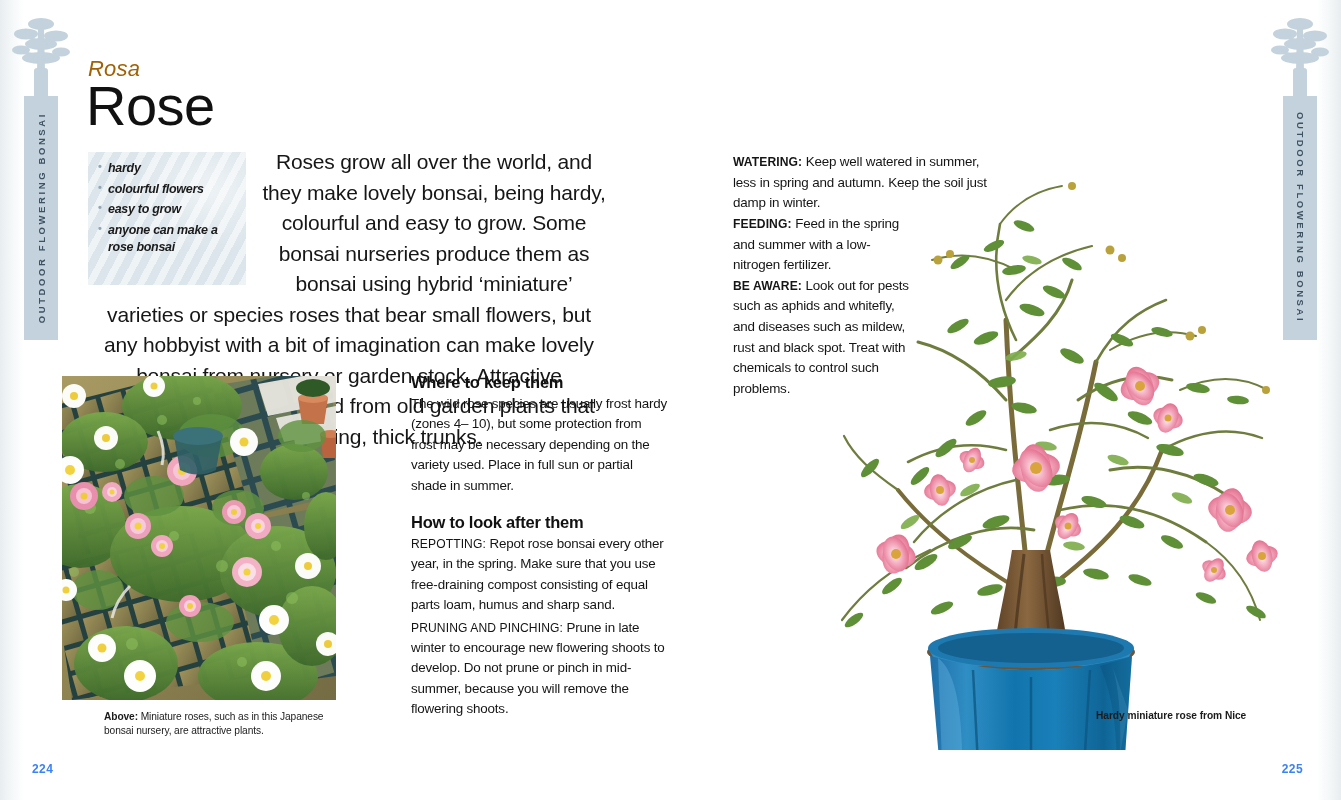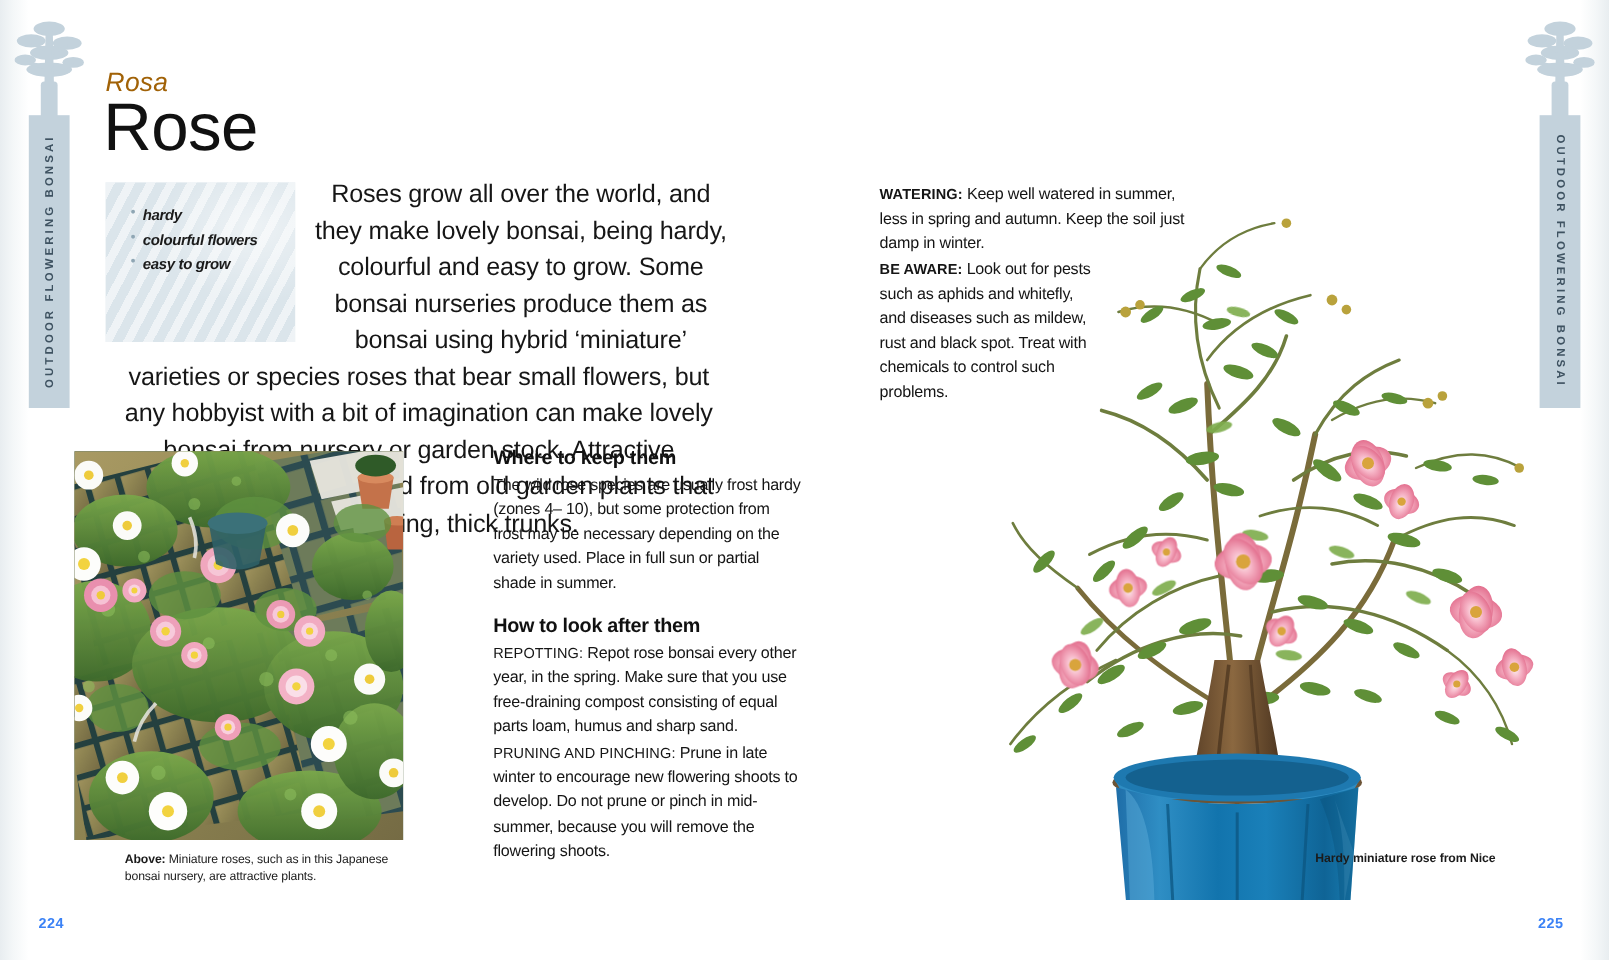--- a/index.html
+++ b/index.html
@@ -114,21 +114,21 @@
     width: 158px;
     height: 133px;
     background:
       repeating-linear-gradient(118deg, rgba(255,255,255,0.55) 0 7px, rgba(255,255,255,0) 7px 15px),
       radial-gradient(ellipse 120px 90px at 78% 28%, rgba(255,255,255,0.5) 0%, rgba(255,255,255,0) 70%),
       #dbe5eb;
     box-sizing: border-box;
     padding: 8px 10px 0 10px;
   }
   .facts-box ul {
-    margin: 11px;
+    margin: 0;
     padding: 0;
     list-style: none;
   }
   .facts-box li {
     position: relative;
     font-size: 12.5px;
     font-style: italic;
     font-weight: bold;
     color: #1b1b1b;
     line-height: 1.33;
@@ -335,20 +335,21 @@
   <div class="intro-wrap">
     <div class="intro-float"></div>
     <div class="intro-text">Roses grow all over the world, and they make lovely bonsai, being hardy, colourful and easy to grow. Some bonsai nurseries produce them as bonsai using hybrid ‘miniature’ varieties or species roses that bear small flowers, but any hobbyist with a bit of imagination can make lovely bonsai from nursery or garden stock. Attractive specimens can be created from old garden plants that have interesting, thick trunks.</div>
   </div>
 
   <div class="facts-box">
     <ul>
       <li>hardy</li>
       <li>colourful flowers</li>
       <li>easy to grow</li>
+      <li>anyone can make a rose bonsai</li>
     </ul>
   </div>
 
   <div class="photo-left">
     <svg width="274" height="324" viewBox="0 0 274 324">
       <defs>
         <linearGradient id="soilG" x1="0" y1="0" x2="1" y2="1">
           <stop offset="0%" stop-color="#a99a63"></stop>
           <stop offset="50%" stop-color="#8e8452"></stop>
           <stop offset="100%" stop-color="#756b44"></stop>
@@ -549,20 +550,21 @@
   </div>
 
   <div class="sec" id="sec-how">
     <h3>How to look after them</h3>
     <p><span class="runin">REPOTTING:</span><span> Repot rose bonsai every other year, in the spring. Make sure that you use free-draining compost consisting of equal parts loam, humus and sharp sand.</span></p>
     <p class="para2"><span class="runin">PRUNING AND PINCHING:</span><span> Prune in late winter to encourage new flowering shoots to develop. Do not prune or pinch in mid-summer, because you will remove the flowering shoots.</span></p>
   </div>
 
   <div class="rcol">
     <p><span class="runin">WATERING:</span><span> Keep well watered in summer, less in spring and autumn. Keep the soil just damp in winter.</span></p>
+    <p class="narrow"><span class="runin">FEEDING:</span><span> Feed in the spring and summer with a low-nitrogen fertilizer.</span></p>
     <p class="narrow"><span class="runin">BE AWARE:</span><span> Look out for pests such as aphids and whitefly, and diseases such as mildew, rust and black spot. Treat with chemicals to control such problems.</span></p>
   </div>
 
   <div class="photo-right">
     <svg width="480" height="600" viewBox="0 0 480 600">
       <defs>
         <linearGradient id="potG" x1="0" y1="0" x2="1" y2="0">
           <stop offset="0%" stop-color="#1f6ea8"></stop>
           <stop offset="18%" stop-color="#2f8ec4"></stop>
           <stop offset="42%" stop-color="#1274ad"></stop>

